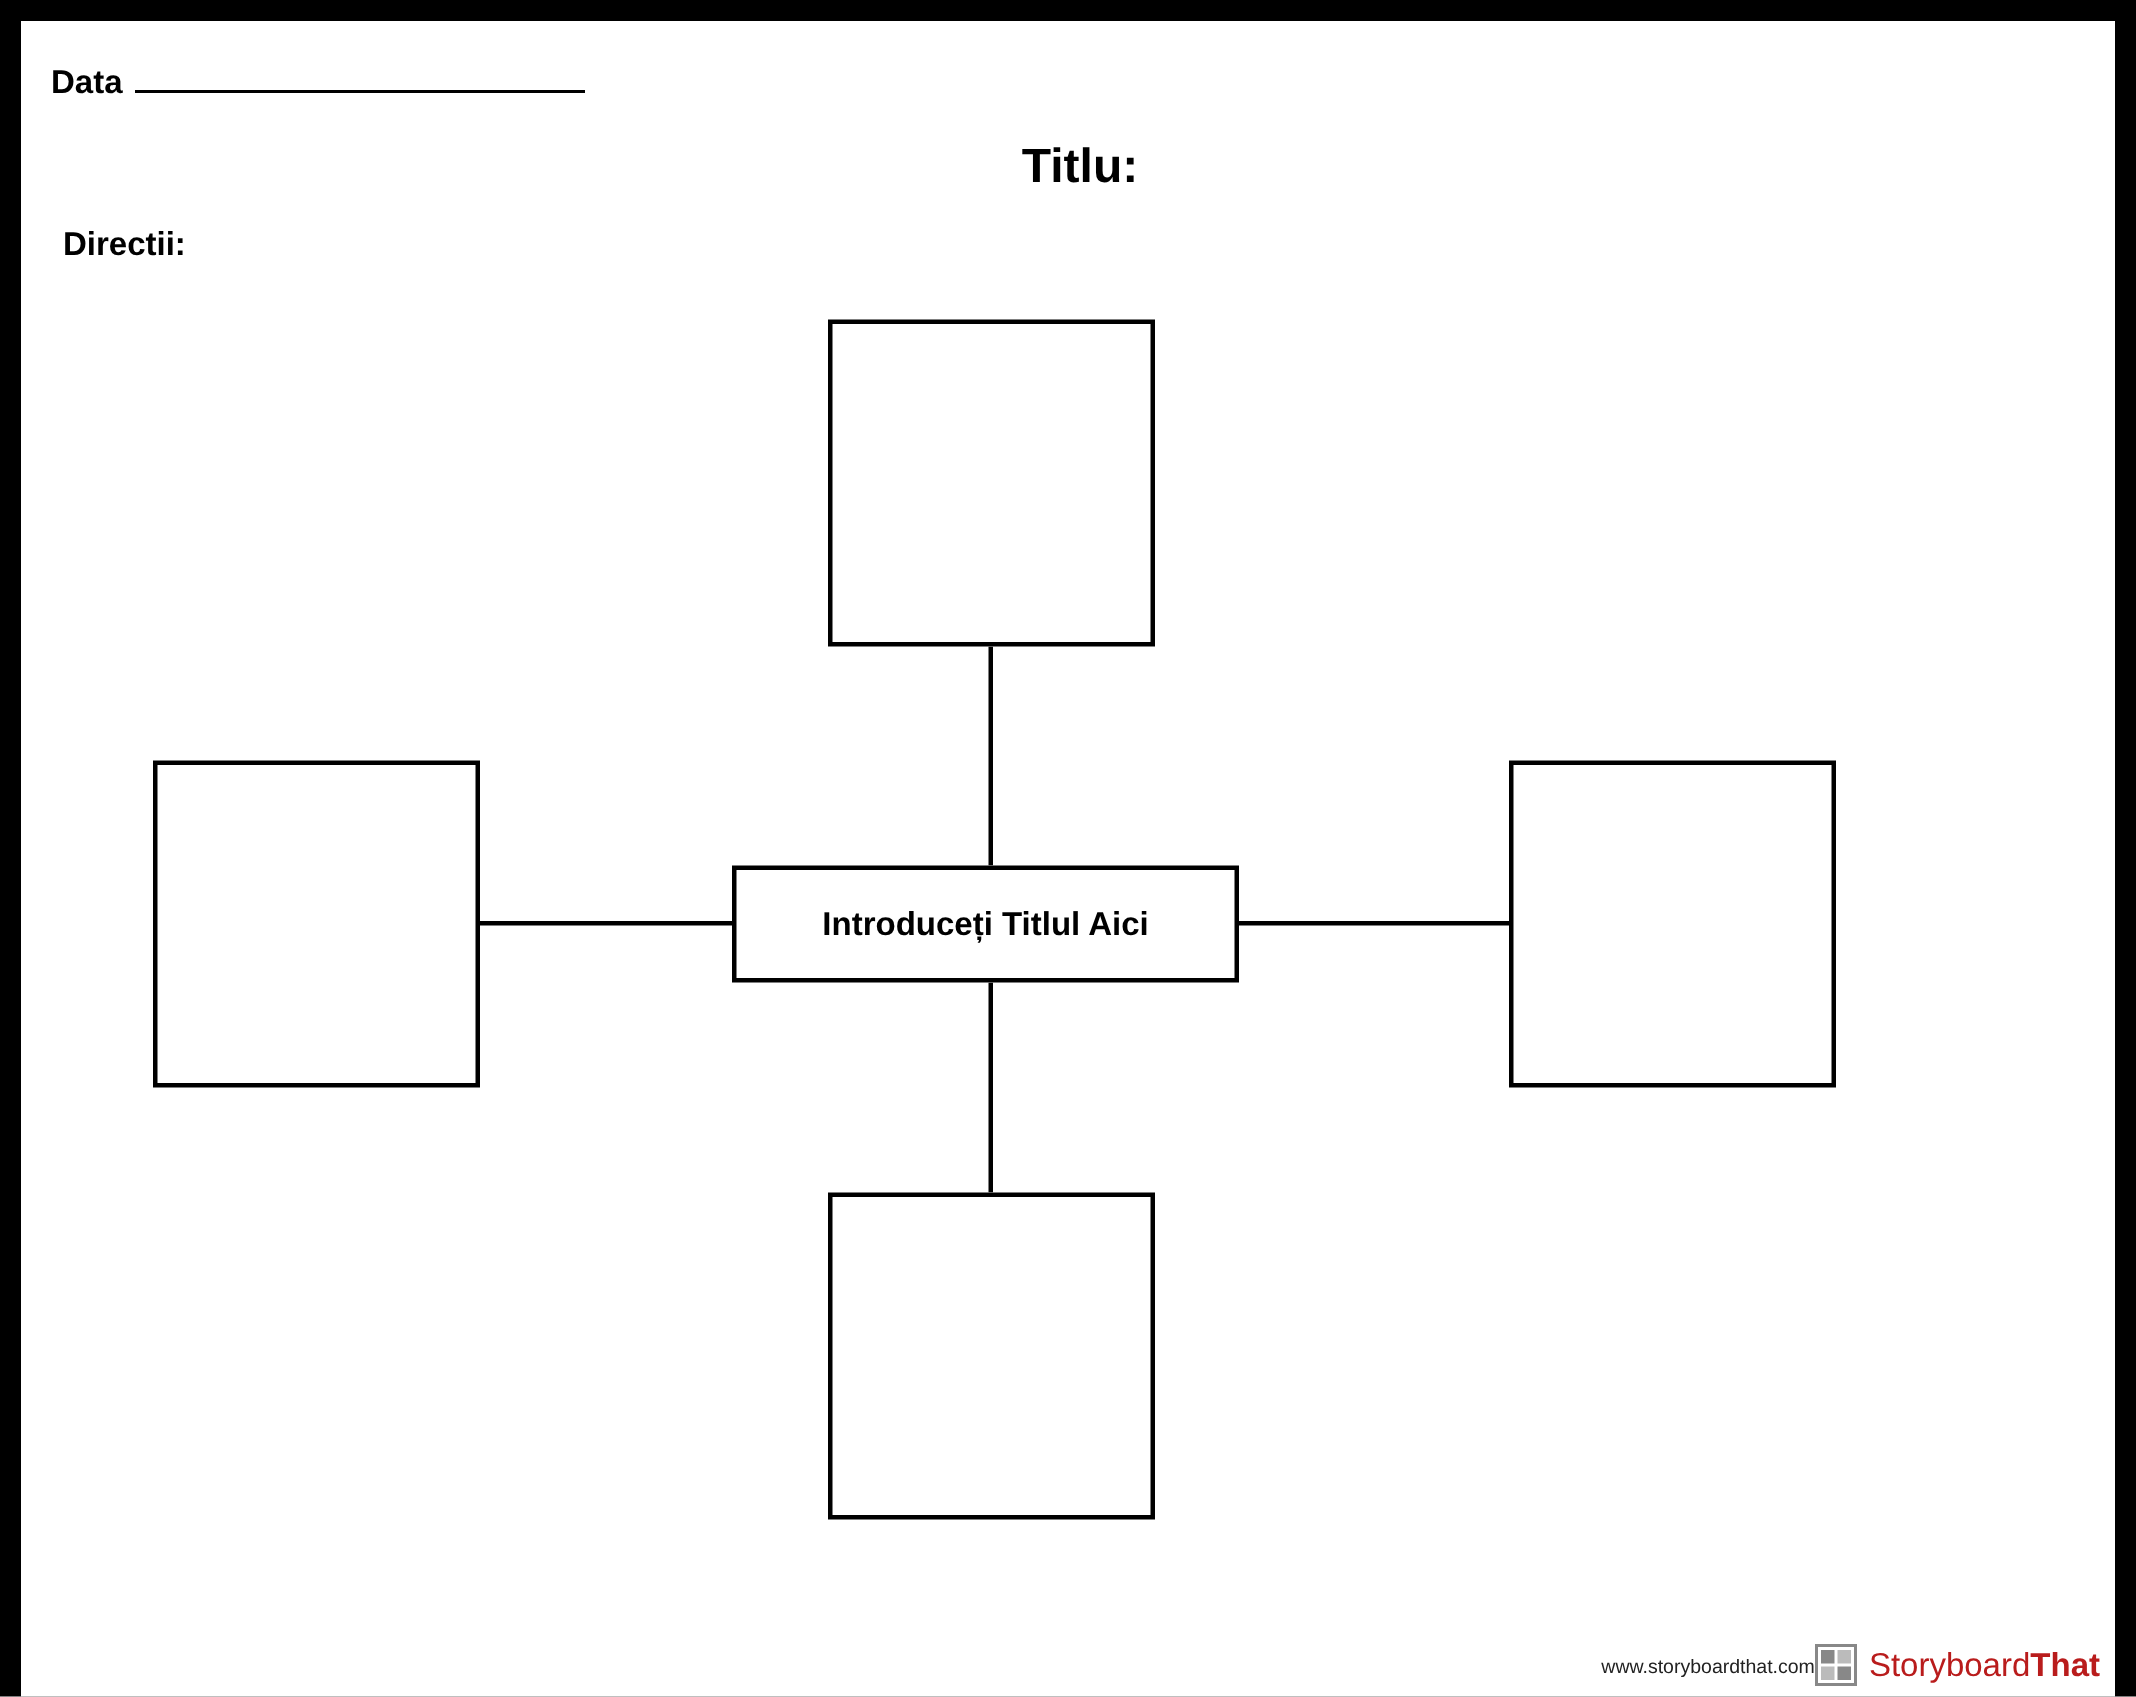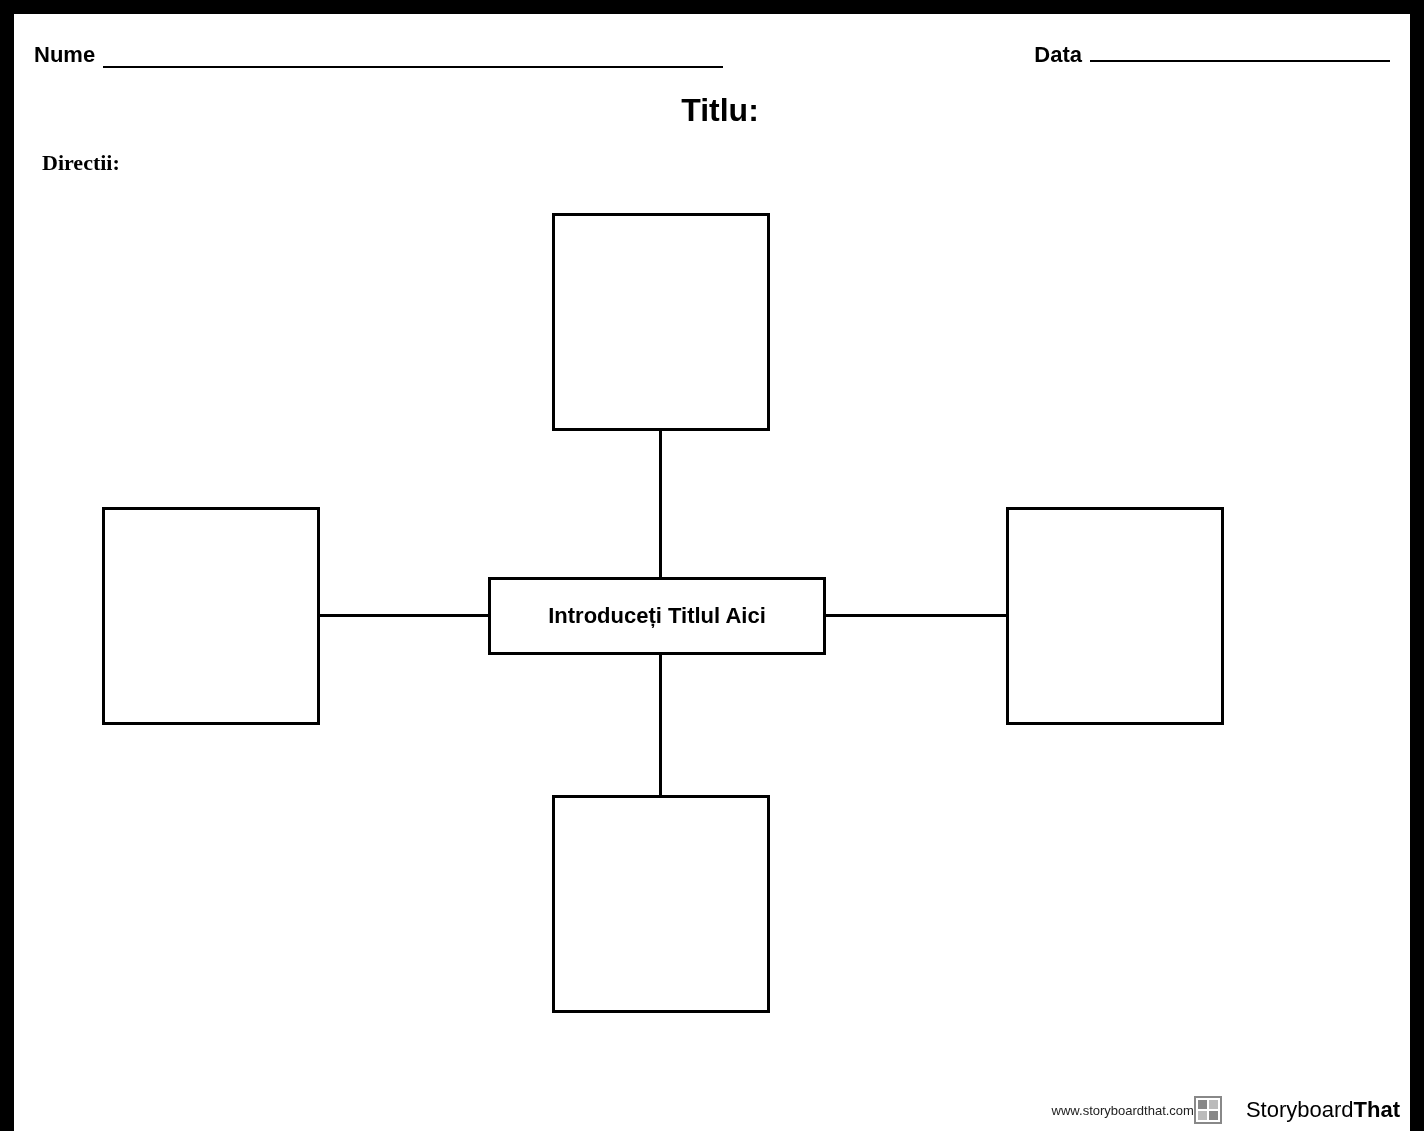--- a/index.html
+++ b/index.html
@@ -53,21 +53,20 @@
       text-align: center;
       font-weight: bold;
       font-size: 32px;
     }
     .directions {
       position: absolute;
       top: 136px;
       left: 28px;
       font-weight: bold;
       font-size: 22px;
-      font-family: Liberation Serif, serif;
     }
     .diagram {
       position: absolute;
       top: 165px;
       left: 0;
       width: 1376px;
       height: 880px;
     }
     .center-box {
       position: absolute;
@@ -110,42 +109,38 @@
       display: flex;
       align-items: center;
       justify-content: flex-end;
       padding: 0 10px;
       font-size: 13px;
       color: #222;
     }
     .brand {
       display: flex;
       align-items: center;
-      gap: 24px;
+      gap: 8px;
       font-size: 22px;
-      color: #000000;
+      color: #b91c1c;
     }
     .brand .thin { font-weight: 300; }
     .brand .bold { font-weight: 700; }
     .brand-icon {
       width: 28px;
       height: 28px;
       display: inline-block;
     }
   </style>
 </head>
 <body>
 
 <div class="page">
 
   <div class="header-row">
-    <div class="name-group">
-      <span>Nume</span>
-      <span class="blank-line-long"></span>
-    </div>
     <div class="date-group">
       <span>Data</span>
       <span class="blank-line-short"></span>
     </div>
   </div>
 
   <div class="title-heading">Titlu:</div>
 
   <div class="directions">Directii:</div>
 

